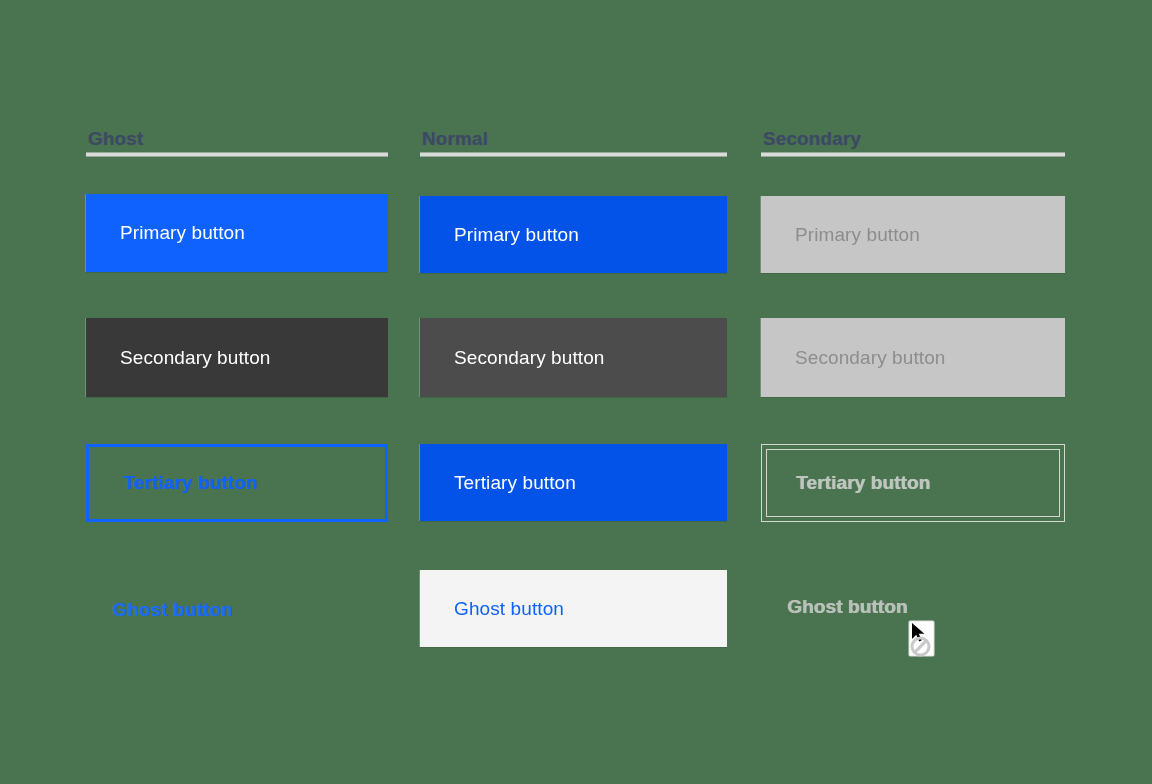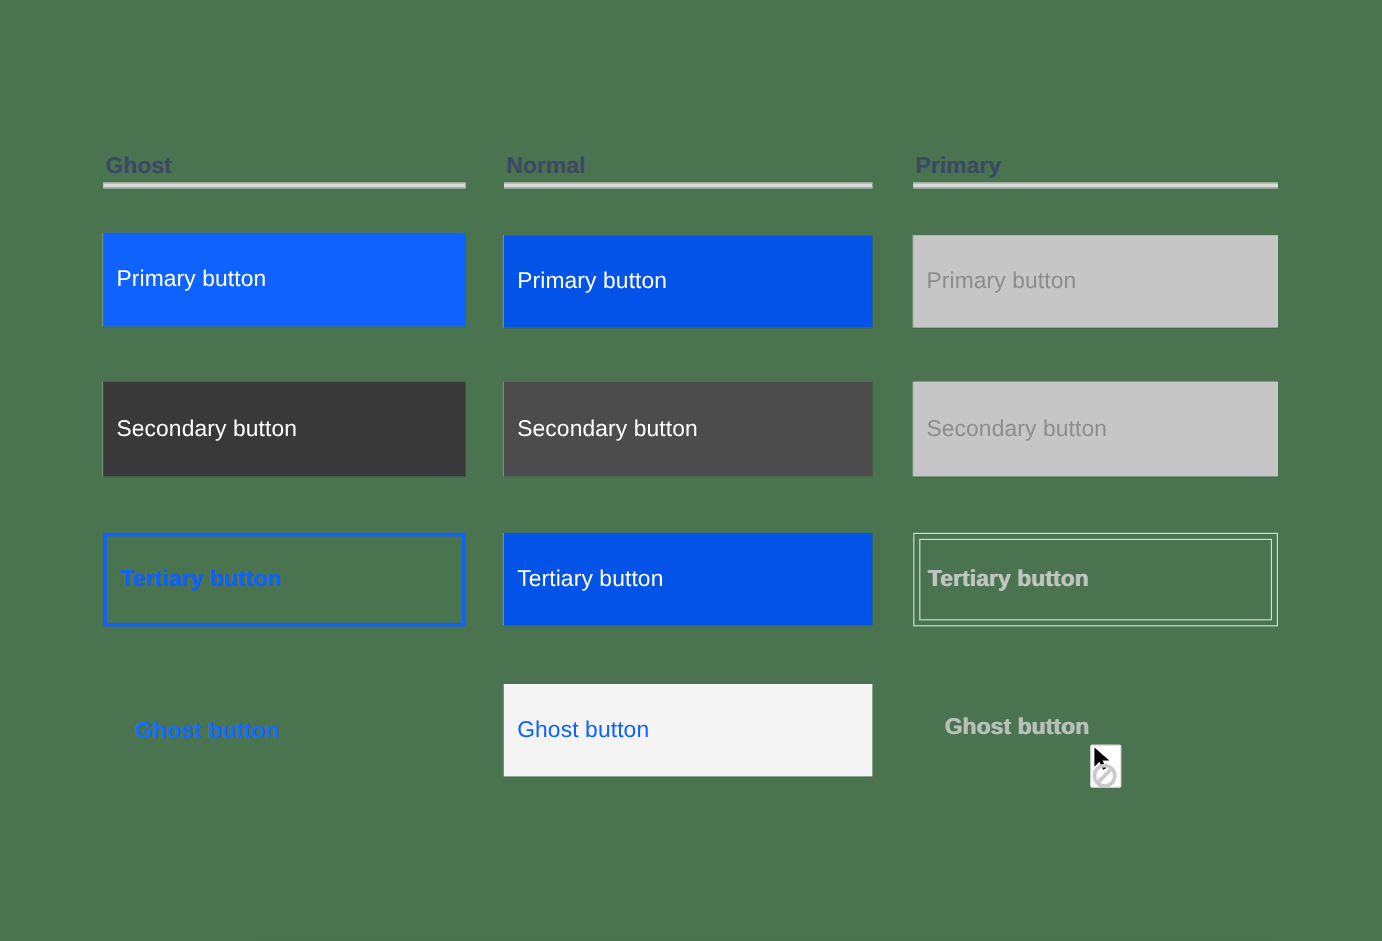--- a/index.html
+++ b/index.html
@@ -56,21 +56,21 @@
   
   .btn {
     position: absolute;
     box-sizing: border-box;
     display: flex;
     align-items: center;
     font-size: 19px;
     line-height: 22px;
     letter-spacing: 0.1px;
     white-space: nowrap;
-    padding-left: 11px;
+    padding-left: 34px;
     border: 0;
     font-family: "Liberation Sans", sans-serif;
   }
 
   
   .btn.primary-normal {
     background: #0f62fe;
     color: #ffffff;
   }
   .btn.primary-hover {
@@ -166,21 +166,21 @@
     <div class="htext">Ghost</div>
     <div class="hrule" style="width:302px;"></div>
   </div>
 
   <div class="col-header" style="left:420px; top:128px; width:307px;">
     <div class="htext">Normal</div>
     <div class="hrule" style="width:307px;"></div>
   </div>
 
   <div class="col-header" style="left:761px; top:128px; width:304px;">
-    <div class="htext">Primary</div>
+    <div class="htext">Secondary</div>
     <div class="hrule" style="width:304px;"></div>
   </div>
 
   <div class="btn primary-normal edge" style="left:86px; top:194px; width:302px; height:78px;">
     <span>Primary button</span>
   </div>
 
   <div class="btn primary-hover edge" style="left:420px; top:196px; width:307px; height:77px;">
     <span>Primary button</span>
   </div>

